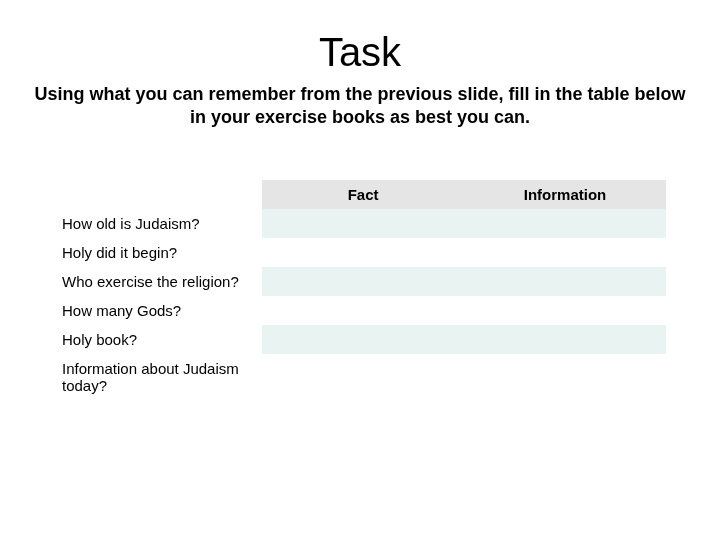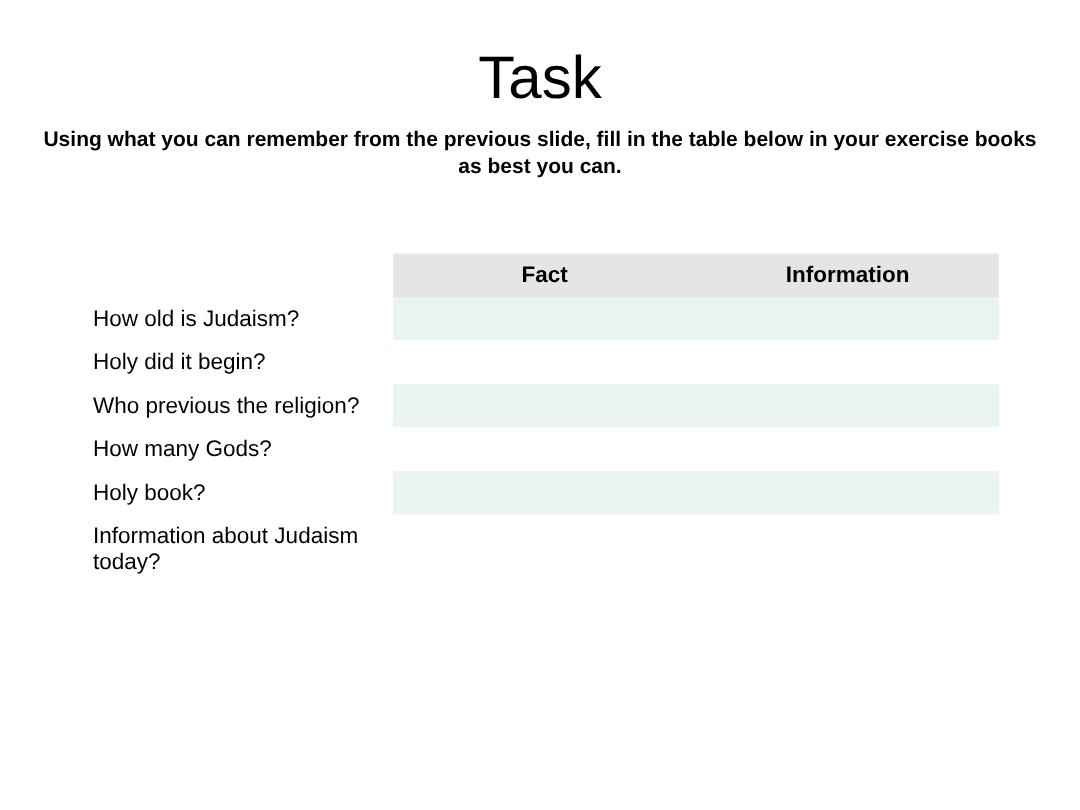--- a/index.html
+++ b/index.html
@@ -19,21 +19,21 @@
   }
   .title {
     text-align: center;
     font-size: 40px;
     font-weight: 400;
     margin: 10px 0 8px 0;
     font-family: "Century Gothic", Arial, sans-serif;
   }
   .instructions {
     text-align: center;
-    font-size: 14px;
+    font-size: 18px;
     font-weight: bold;
     margin: 0 0 50px 0;
     line-height: 1.3;
   }
   table.task {
     border-collapse: collapse;
     width: 612px;
     margin: 0 auto;
   }
   table.task th, table.task td {
@@ -95,21 +95,21 @@
         <td class="question">How old is Judaism?</td>
         <td class="data"></td>
         <td class="data"></td>
       </tr>
       <tr class="even">
         <td class="question">Holy did it begin?</td>
         <td class="data"></td>
         <td class="data"></td>
       </tr>
       <tr class="odd">
-        <td class="question">Who previous the religion?</td>
+        <td class="question">Who exercise the religion?</td>
         <td class="data"></td>
         <td class="data"></td>
       </tr>
       <tr class="even">
         <td class="question">How many Gods?</td>
         <td class="data"></td>
         <td class="data"></td>
       </tr>
       <tr class="odd">
         <td class="question">Holy book?</td>

